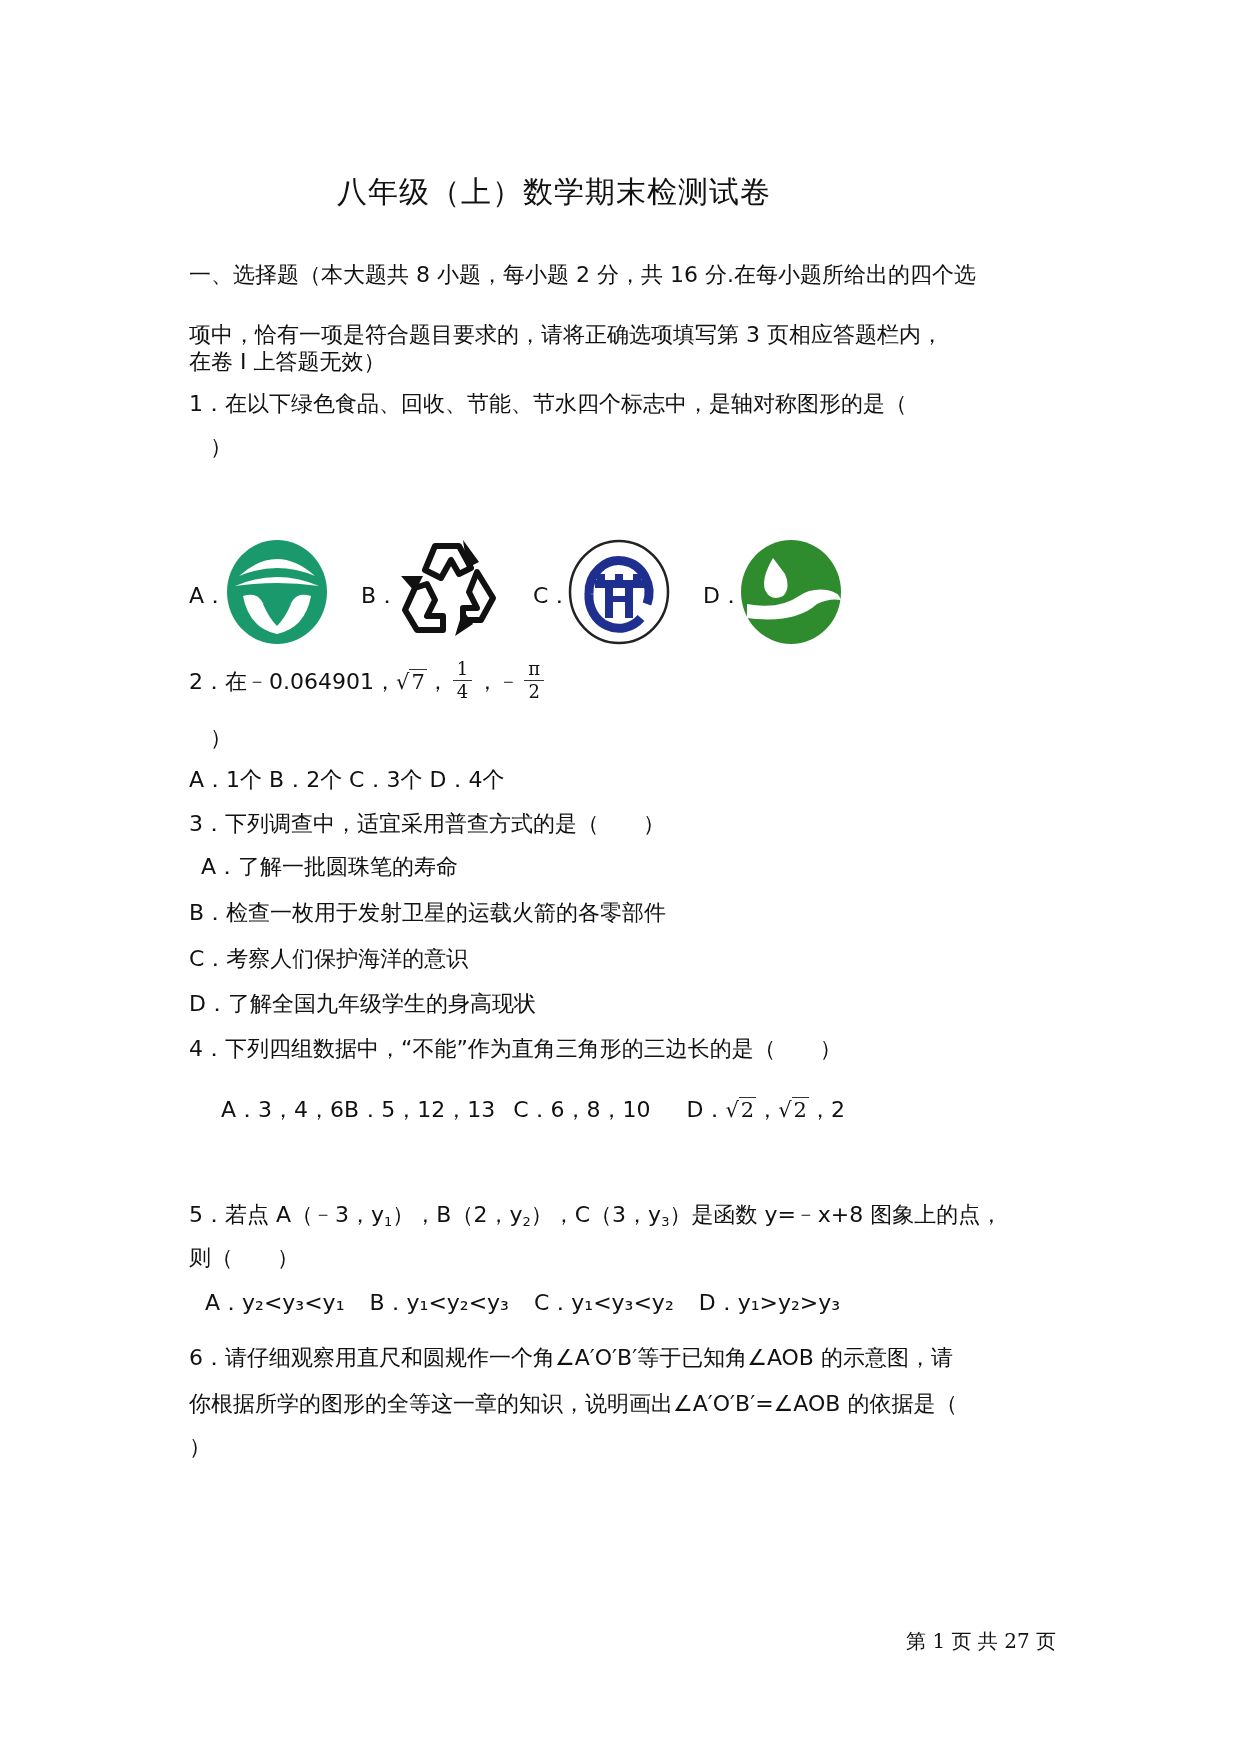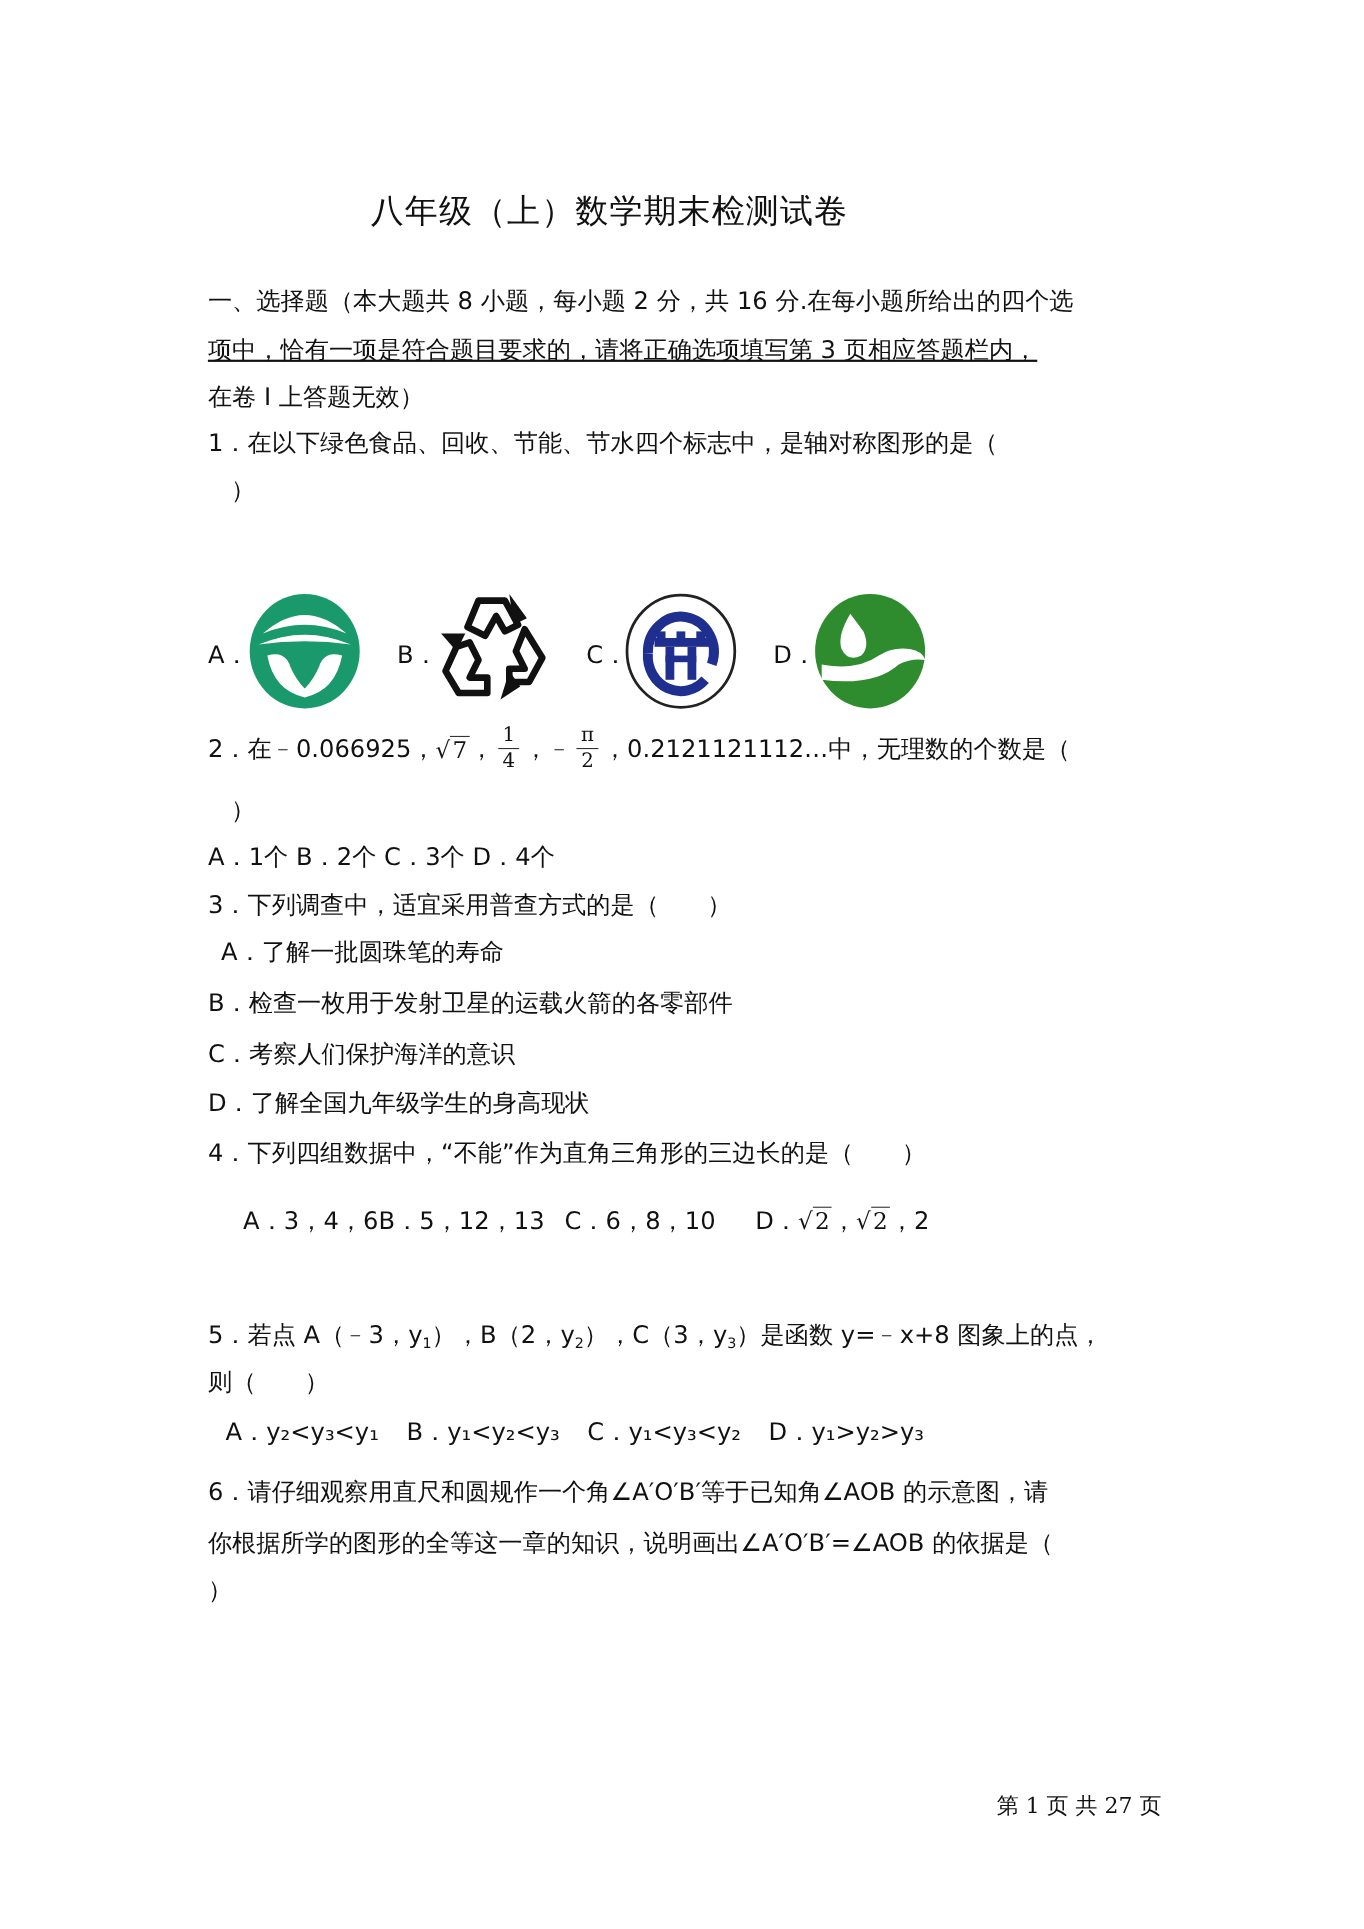--- a/index.html
+++ b/index.html
@@ -34,21 +34,21 @@
   }
   .gap2 { display: inline-block; width: 18px; }
 </style>
 </head>
 <body>
 
 <div class="title">八年级（上）数学期末检测试卷</div>
 
 <div>
   <div class="line" style="top:260px;">一、选择题（本大题共 8 小题，每小题 2 分，共 16 分.在每小题所给出的四个选</div>
-  <div class="line" style="top:304px;text-decoration:underline;">项中，恰有一项是符合题目要求的，请将正确选项填写第 3 页相应答题栏内，</div>
+  <div class="line" style="top:320px;">项中，恰有一项是符合题目要求的，请将正确选项填写第 3 页相应答题栏内，</div>
   <div class="line" style="top:347px;">在卷 Ⅰ 上答题无效）</div>
 </div>
 
 <div>
   <div class="line" style="top:389px;">1．在以下绿色食品、回收、节能、节水四个标志中，是轴对称图形的是（</div>
   <div class="line" style="top:432px; left:210px;">）</div>
 
   <div class="logo-row">
     <span class="logo-label" style="left:0;">A．</span>
     <svg class="logo" style="left:36px;" viewBox="0 0 104 108">
@@ -89,27 +89,27 @@
     <svg class="logo" style="left:550px;" viewBox="0 0 104 108">
       <ellipse cx="52" cy="54" rx="50" ry="52" fill="#2e8b2e"></ellipse>
       <path d="M34 20 Q22 40 26 52 Q32 64 44 58 Q52 50 46 36 Q40 28 34 20 Z" fill="#ffffff"></path>
       <path d="M8 66 Q40 72 60 58 Q72 50 88 52 Q100 54 102 62 Q90 60 78 66 Q56 86 8 80 Z" fill="#ffffff"></path>
     </svg>
   </div>
 </div>
 
 <div>
   <div class="line" style="top:660px;">
-    <span>2．在﹣0.066925，</span><span class="sqrt"><span>√</span><span class="rad">7</span></span><span>，</span><span class="frac">
+    <span>2．在﹣0.064901，</span><span class="sqrt"><span>√</span><span class="rad">7</span></span><span>，</span><span class="frac">
         <span class="num">1</span>
         <span>4</span>
       </span><span>，﹣</span><span class="frac">
         <span class="num">π</span>
         <span>2</span>
-      </span><span>，0.2121121112…中，无理数的个数是（</span>
+      </span>
   </div>
   <div class="line" style="top:723px; left:210px;">）</div>
   <div class="line" style="top:765px;">A．1个 B．2个 C．3个 D．4个</div>
 </div>
 
 <div>
   <div class="line" style="top:809px;">3．下列调查中，适宜采用普查方式的是（　　）</div>
   <div class="line" style="top:852px;margin-left:12px;">A．了解一批圆珠笔的寿命</div>
   <div class="line" style="top:898px;">B．检查一枚用于发射卫星的运载火箭的各零部件</div>
   <div class="line" style="top:944px;">C．考察人们保护海洋的意识</div>

